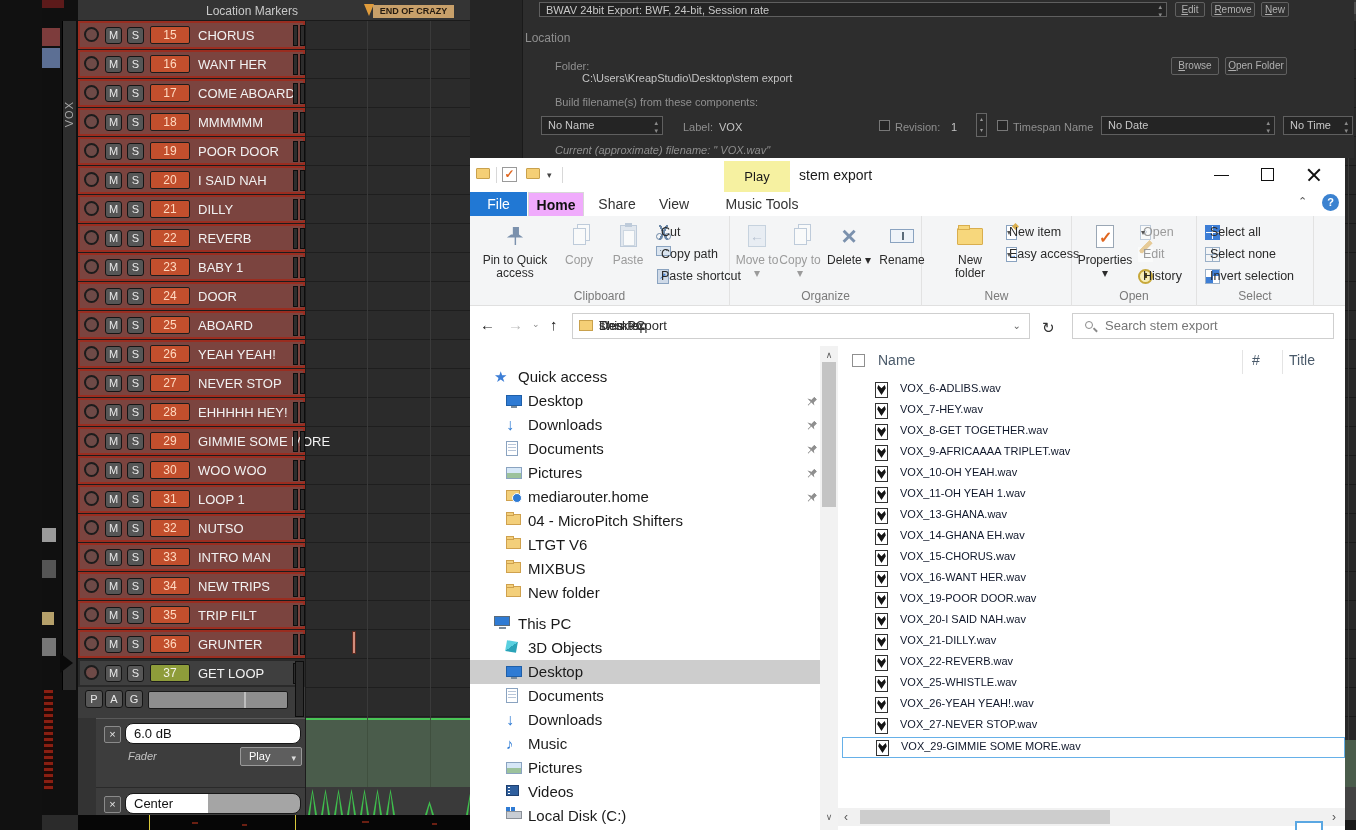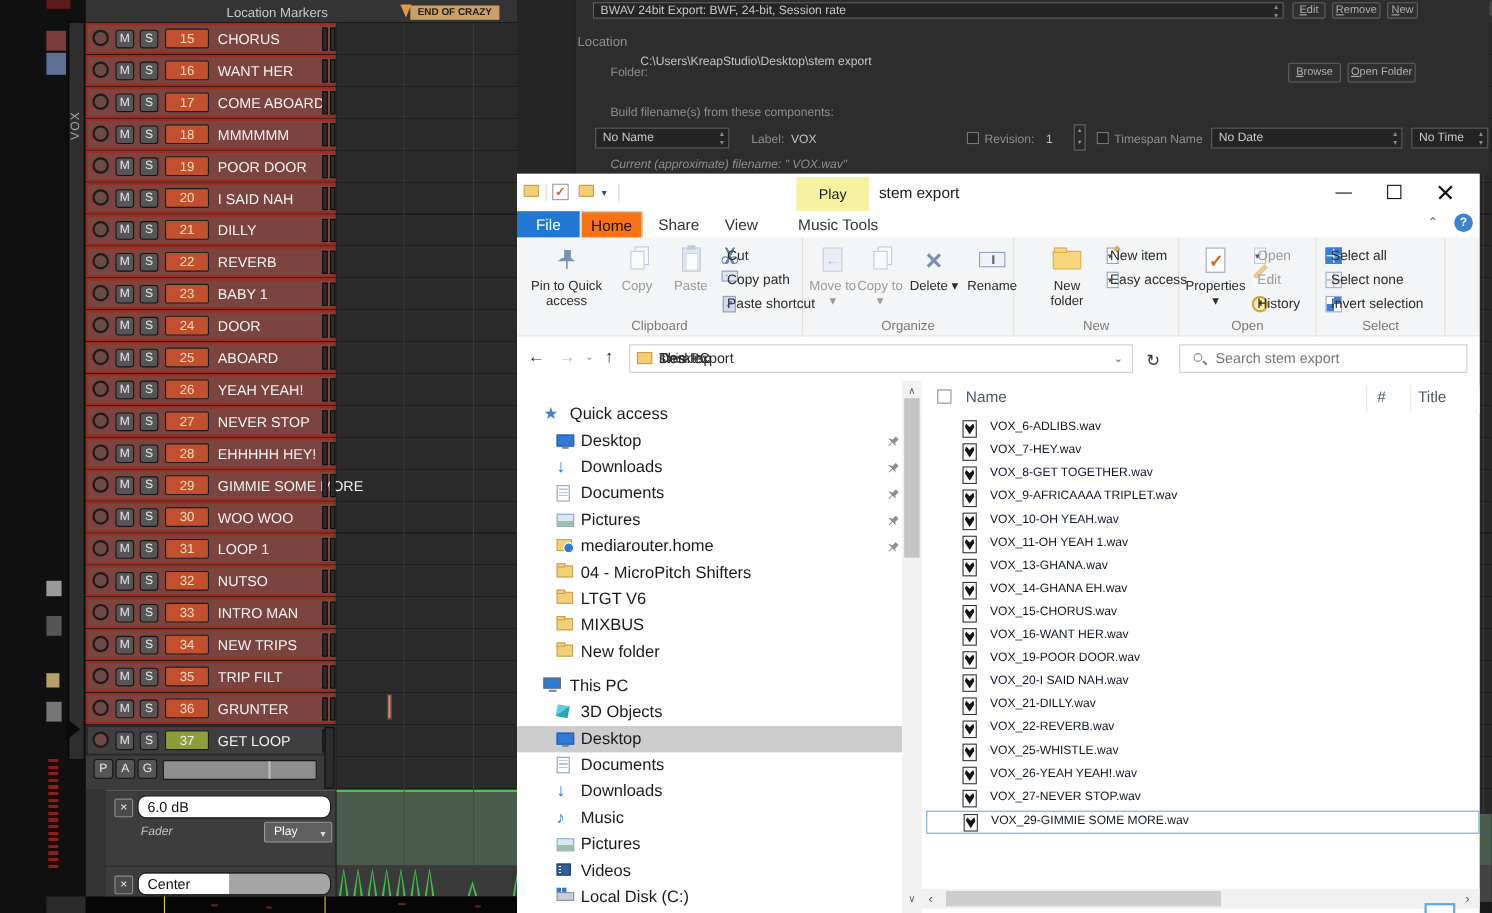--- a/index.html
+++ b/index.html
@@ -114,21 +114,21 @@
   #win-title{left:329px;top:9px;font-size:14px;color:#1a1a1a;}
   .winbtn{top:4px;width:32px;height:26px;}
   .winbtn .wline{left:8px;top:13px;width:15px;height:1px;background:#111;}
   .winbtn .wsq{left:9px;top:6px;width:13px;height:13px;border:1px solid #111;}
   .winbtn .wx1{left:8px;top:12px;width:16px;height:1.5px;background:#111;transform:rotate(45deg);}
   .winbtn .wx2{left:8px;top:12px;width:16px;height:1.5px;background:#111;transform:rotate(-45deg);}
 
   #tabrow{left:0;top:34px;width:875px;height:24px;background:#fff;}
   .rtab{top:0;height:24px;font-size:14px;color:#333;text-align:center;line-height:24px;}
   .rtab.t-file{background:#2178d4;color:#fff;}
-  .rtab.t-sel{background:#f97316;border:1px solid #d8d8d8;border-bottom:none;color:#111;}
+  .rtab.t-sel{background:#f0abfc;border:1px solid #d8d8d8;border-bottom:none;color:#111;font-weight:bold;}
   #rib-chev{left:828px;top:3px;color:#555;font-size:11px;}
   #rib-help{left:852px;top:2px;width:17px;height:17px;border-radius:50%;background:#3b82d0;
     color:#fff;font-size:11px;font-weight:bold;text-align:center;line-height:17px;}
 
   #ribbon{left:0;top:58px;width:875px;height:90px;background:#f4f5f6;border-bottom:1px solid #e0e0e0;}
   .rgroup{top:0;height:90px;border-right:1px solid #e2e2e2;}
   .glabel{bottom:3px;left:0;width:100%;text-align:center;color:#7a7a7a;font-size:12px;}
   .bigbtn{top:4px;height:66px;text-align:center;}
   .bigbtn .bicon{position:absolute;top:2px;left:0;right:0;height:28px;display:flex;
     align-items:center;justify-content:center;}
@@ -592,21 +592,21 @@
       <div class="combo" style="left:16px;top:2px;width:628px;height:15px;">
         <span style="position:relative;">BWAV 24bit Export: BWF, 24-bit, Session rate</span>
         <span class="spin">▴<br>▾</span>
       </div>
       <div class="dlg-btn" style="left:652px;top:2px;width:30px;height:15px;line-height:13px;">Edit</div>
       <div class="dlg-btn" style="left:688px;top:2px;width:44px;height:15px;line-height:13px;">Remove</div>
       <div class="dlg-btn" style="left:738px;top:2px;width:28px;height:15px;line-height:13px;">New</div>
 
       <div class="dlbl" id="dlg-heading" style="left:2px;top:31px;">Location</div>
       <div class="dlbl" style="left:32px;top:60px;">Folder:</div>
-      <div class="dval" style="left:59px;top:50px;">C:\Users\KreapStudio\Desktop\stem export</div>
+      <div class="dval" style="left:59px;top:72px;">C:\Users\KreapStudio\Desktop\stem export</div>
       <div class="dlg-btn" style="left:648px;top:57px;width:48px;height:18px;line-height:16px;">Browse</div>
       <div class="dlg-btn" style="left:702px;top:57px;width:62px;height:18px;line-height:16px;">Open Folder</div>
 
       <div class="dlbl" style="left:32px;top:96px;">Build filename(s) from these components:</div>
       <div class="combo" style="left:18px;top:116px;width:122px;height:19px;line-height:17px;">
         <span style="position:relative;">No Name</span>
         <span class="spin" style="top:2px;">▴<br>▾</span>
       </div>
       <div class="dlbl" style="left:160px;top:121px;">Label:</div>
       <div class="dval" style="left:196px;top:121px;">VOX</div>

